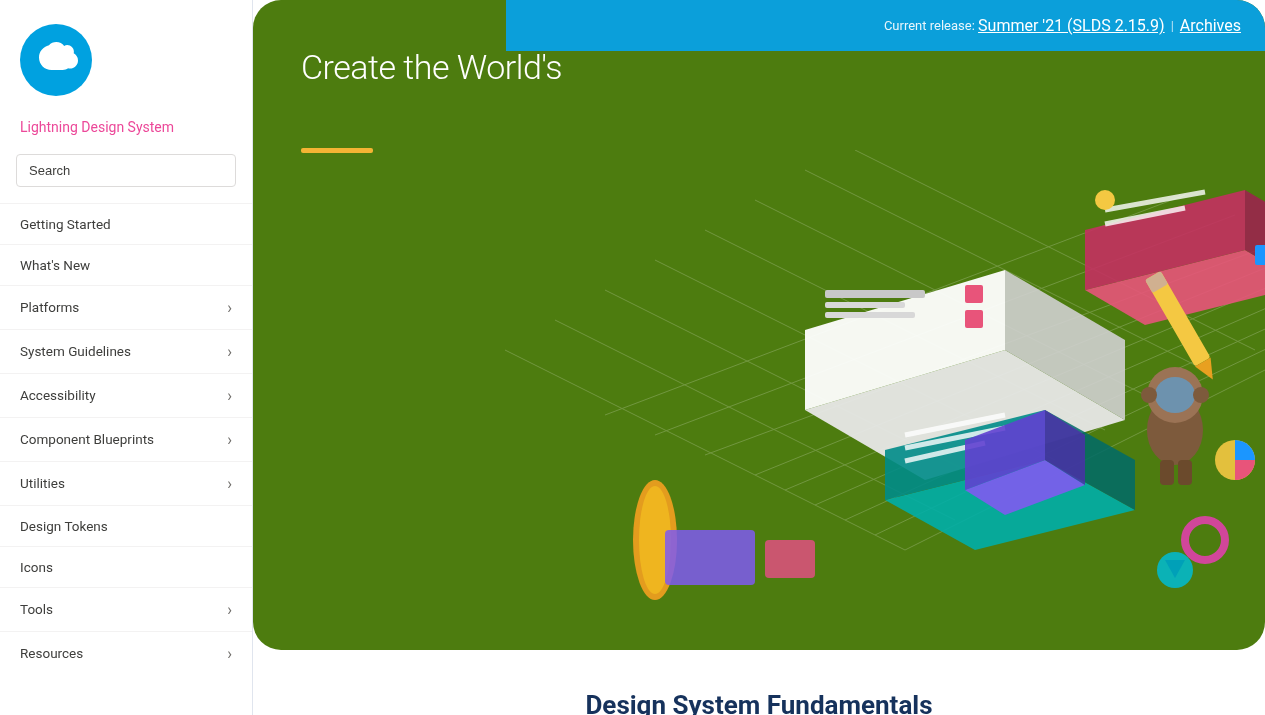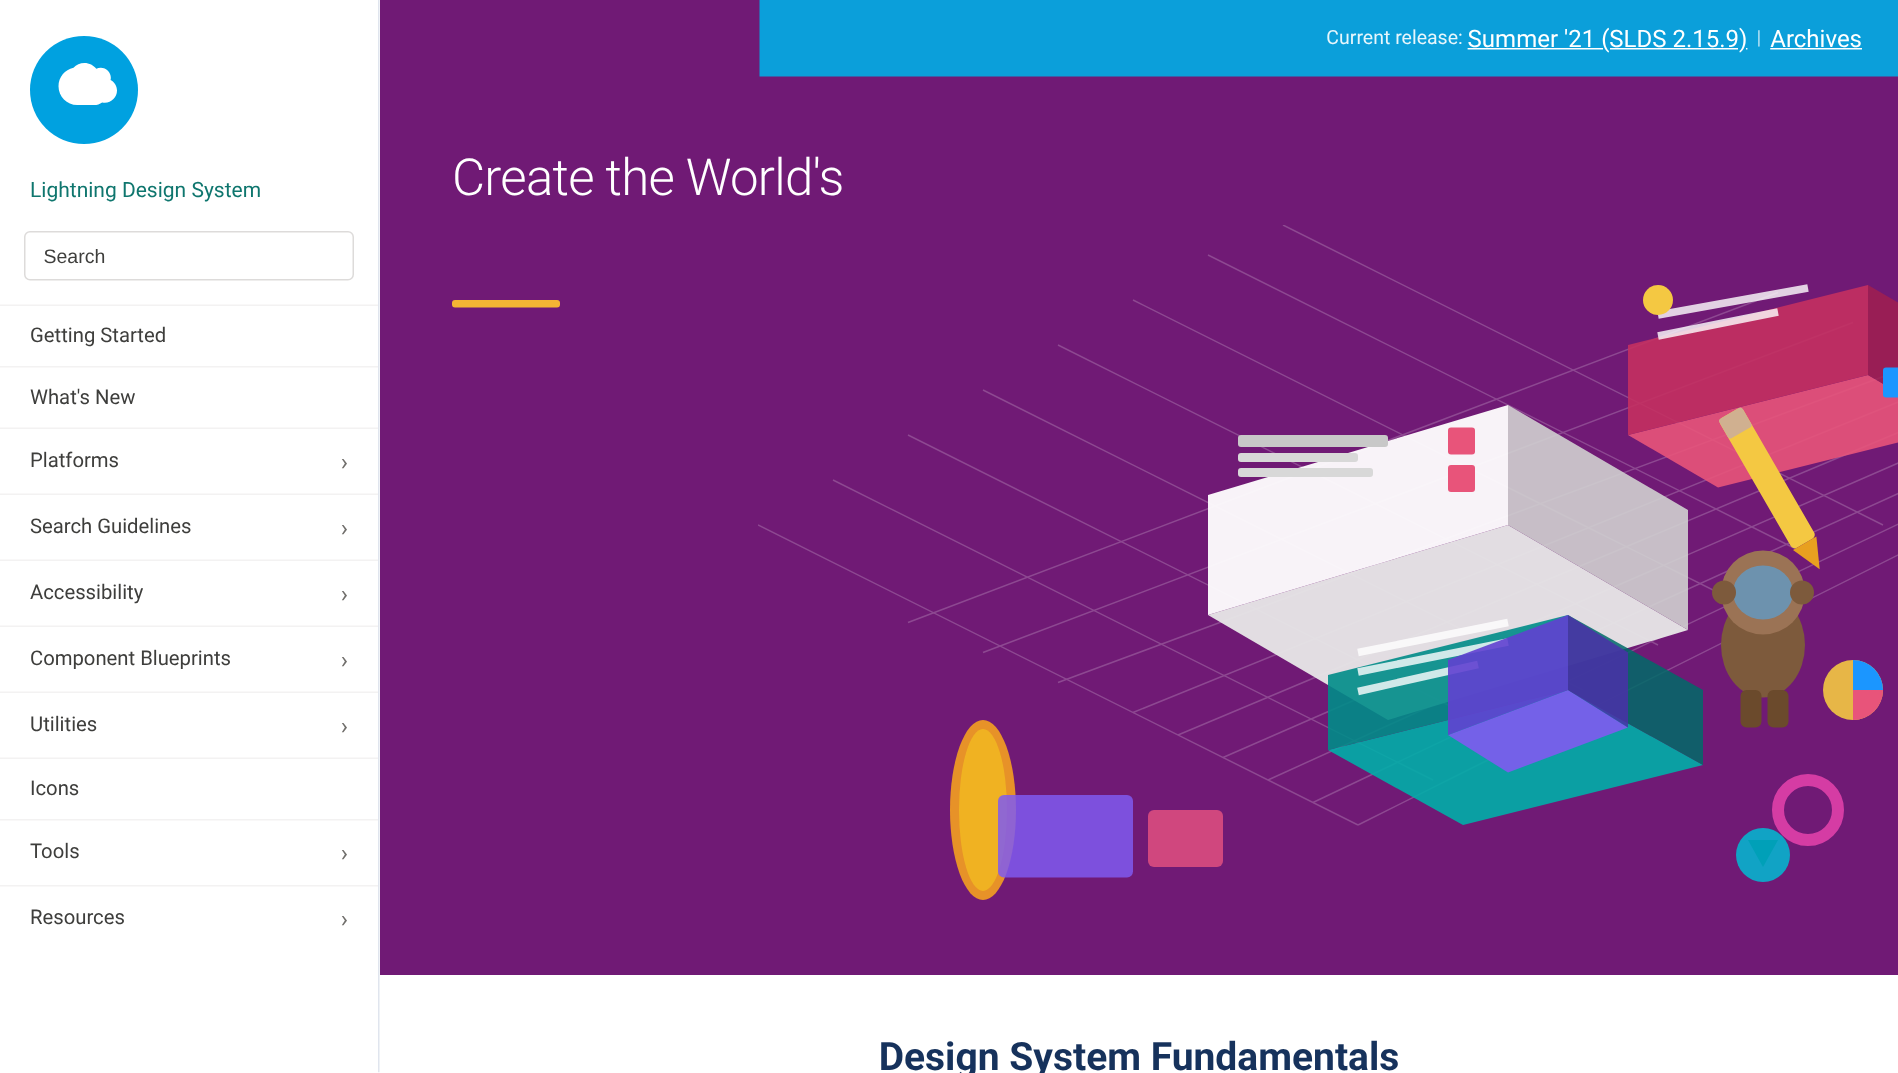--- a/index.html
+++ b/index.html
@@ -31,21 +31,21 @@
       align-items: center;
       justify-content: center;
       margin-bottom: 10px;
     }
     .salesforce-logo svg {
       width: 52px;
       height: 36px;
     }
     .sidebar-title {
       font-size: 14px;
-      color: #0f766e;
+      color: #ec4899;
       font-weight: 400;
       line-height: 1.4;
       padding: 0 20px 16px 20px;
     }
     .search-container {
       padding: 0 16px 16px 16px;
     }
     .search-input {
       width: 100%;
       padding: 8px 12px;
@@ -108,27 +108,28 @@
       text-decoration: underline;
       cursor: pointer;
     }
     .top-bar-separator {
       color: rgba(255,255,255,0.7);
       margin: 0 6px;
     }
 
     
     .hero {
-      background: #701a75;
+      background: #4d7c0f;
       flex: 1;
       position: relative;
       overflow: hidden;
       min-height: 650px;
       display: flex;
-      flex-direction: column;
+      flex-direction: row;
+      border-radius: 28px;
     }
     .hero-top-spacer { height: 52px; }
     .hero-content {
       padding: 48px 48px 0 48px;
       position: relative;
       z-index: 2;
     }
     .hero-title {
       font-size: 34px;
       font-weight: 300;
@@ -189,34 +190,37 @@
         <span class="nav-item-label">Getting Started</span>
       </a>
       <a class="nav-item" href="#">
         <span class="nav-item-label">What's New</span>
       </a>
       <a class="nav-item" href="#">
         <span class="nav-item-label">Platforms</span>
         <span class="chevron" style="font-size: 16px;">›</span>
       </a>
       <a class="nav-item" href="#">
-        <span class="nav-item-label">Search Guidelines</span>
+        <span class="nav-item-label">System Guidelines</span>
         <span class="chevron" style="font-size: 16px;">›</span>
       </a>
       <a class="nav-item" href="#">
         <span class="nav-item-label">Accessibility</span>
         <span class="chevron" style="font-size: 16px;">›</span>
       </a>
       <a class="nav-item" href="#">
         <span class="nav-item-label">Component Blueprints</span>
         <span class="chevron" style="font-size: 16px;">›</span>
       </a>
       <a class="nav-item" href="#">
         <span class="nav-item-label">Utilities</span>
         <span class="chevron" style="font-size: 16px;">›</span>
+      </a>
+      <a class="nav-item" href="#">
+        <span class="nav-item-label">Design Tokens</span>
       </a>
       <a class="nav-item" href="#">
         <span class="nav-item-label">Icons</span>
       </a>
       <a class="nav-item" href="#">
         <span class="nav-item-label">Tools</span>
         <span class="chevron" style="font-size: 16px;">›</span>
       </a>
       <a class="nav-item" href="#">
         <span class="nav-item-label">Resources</span>

